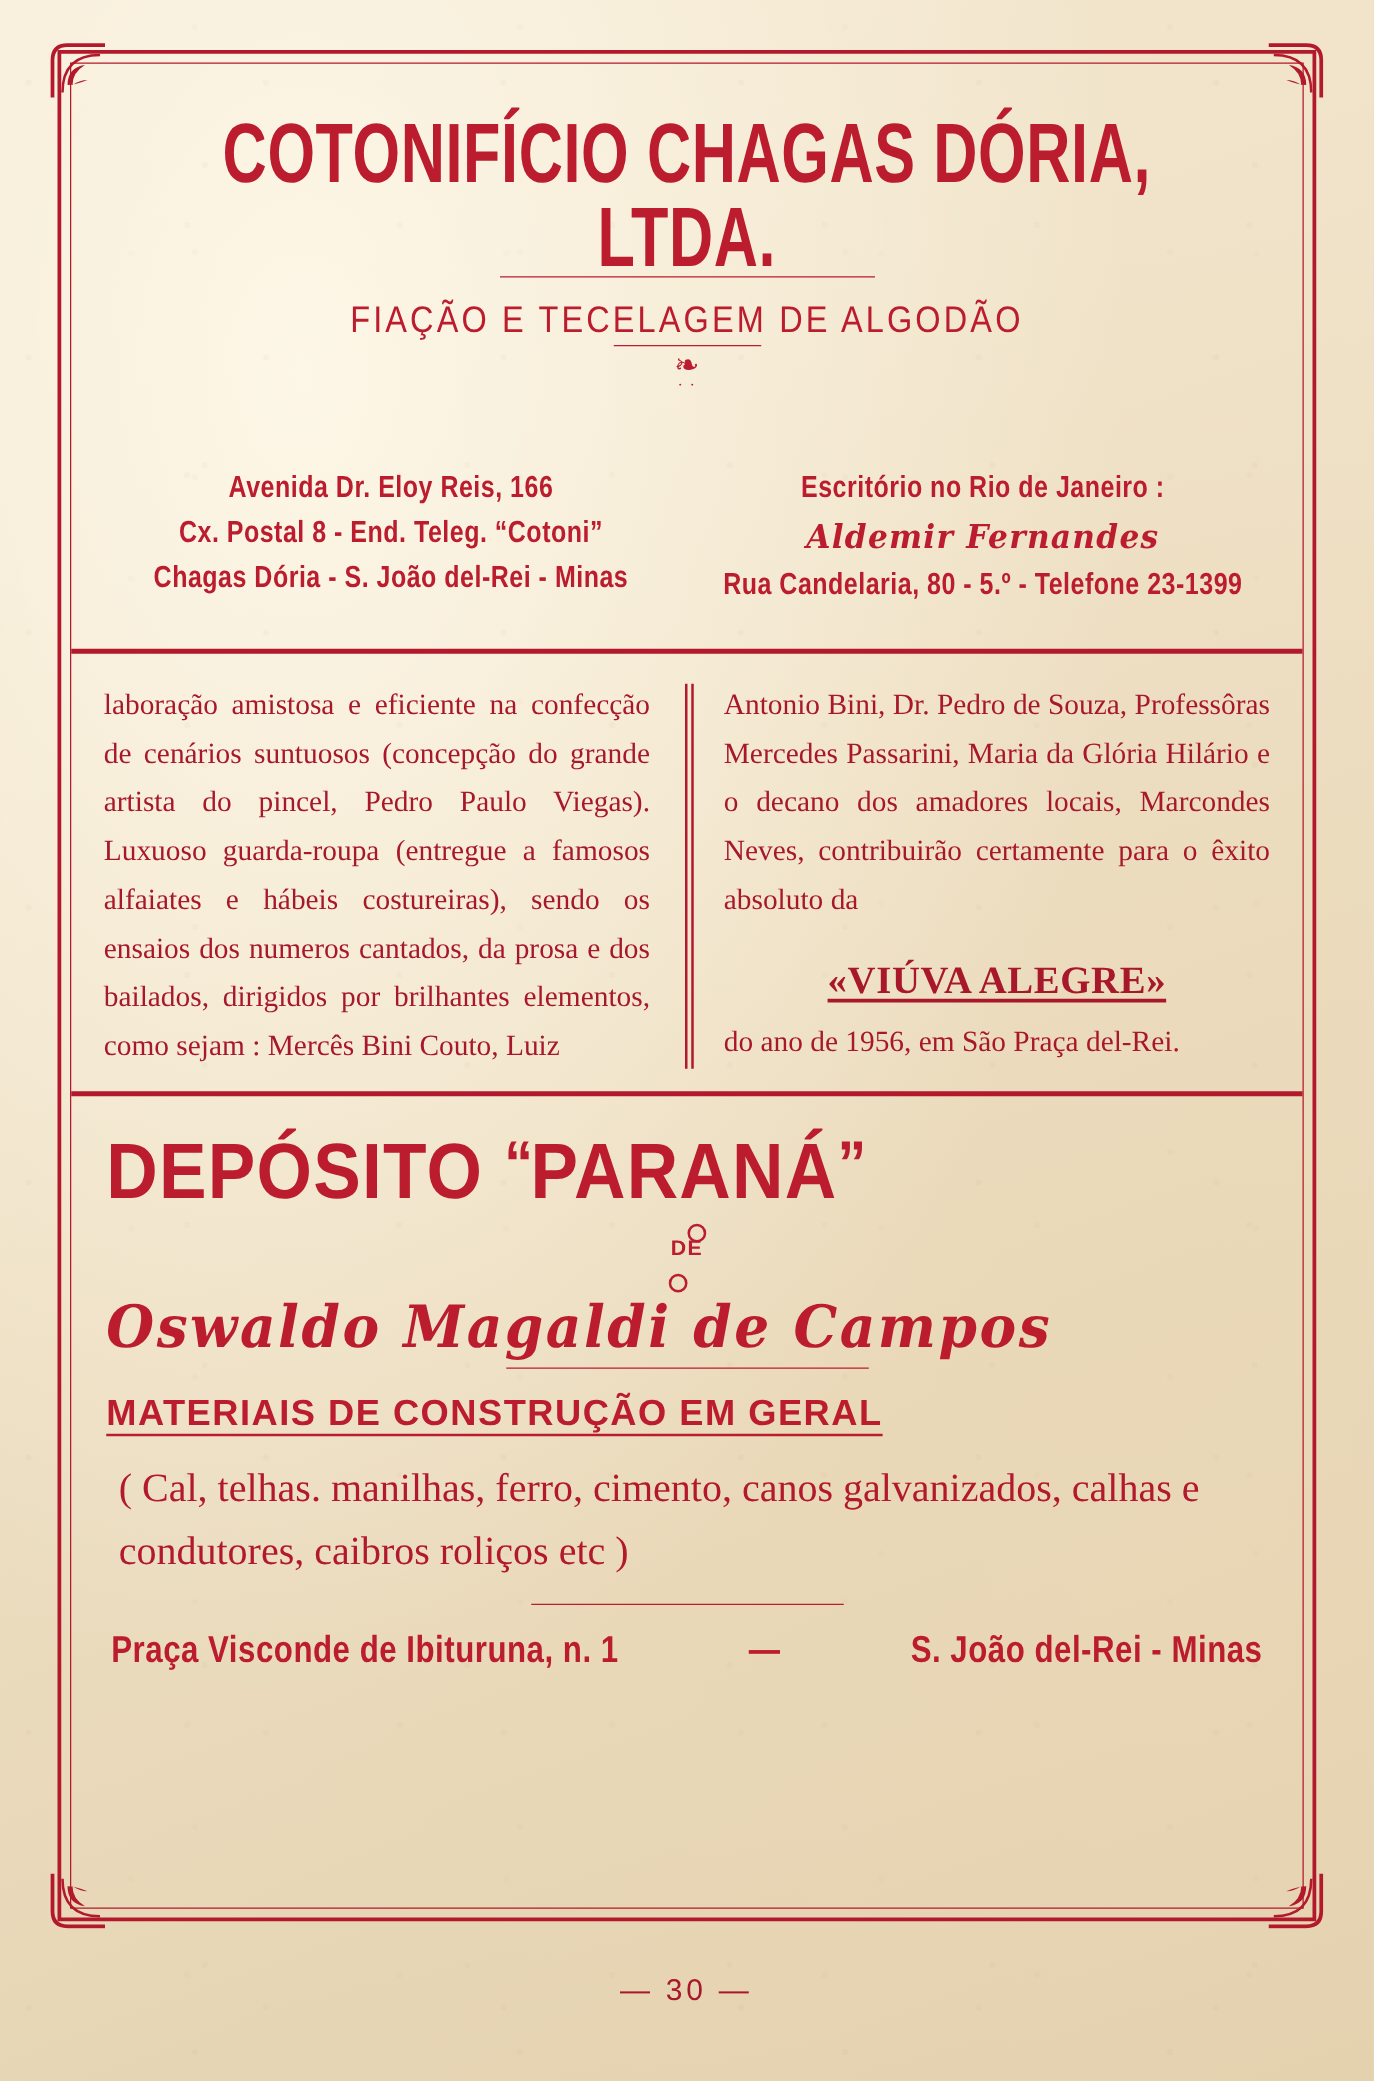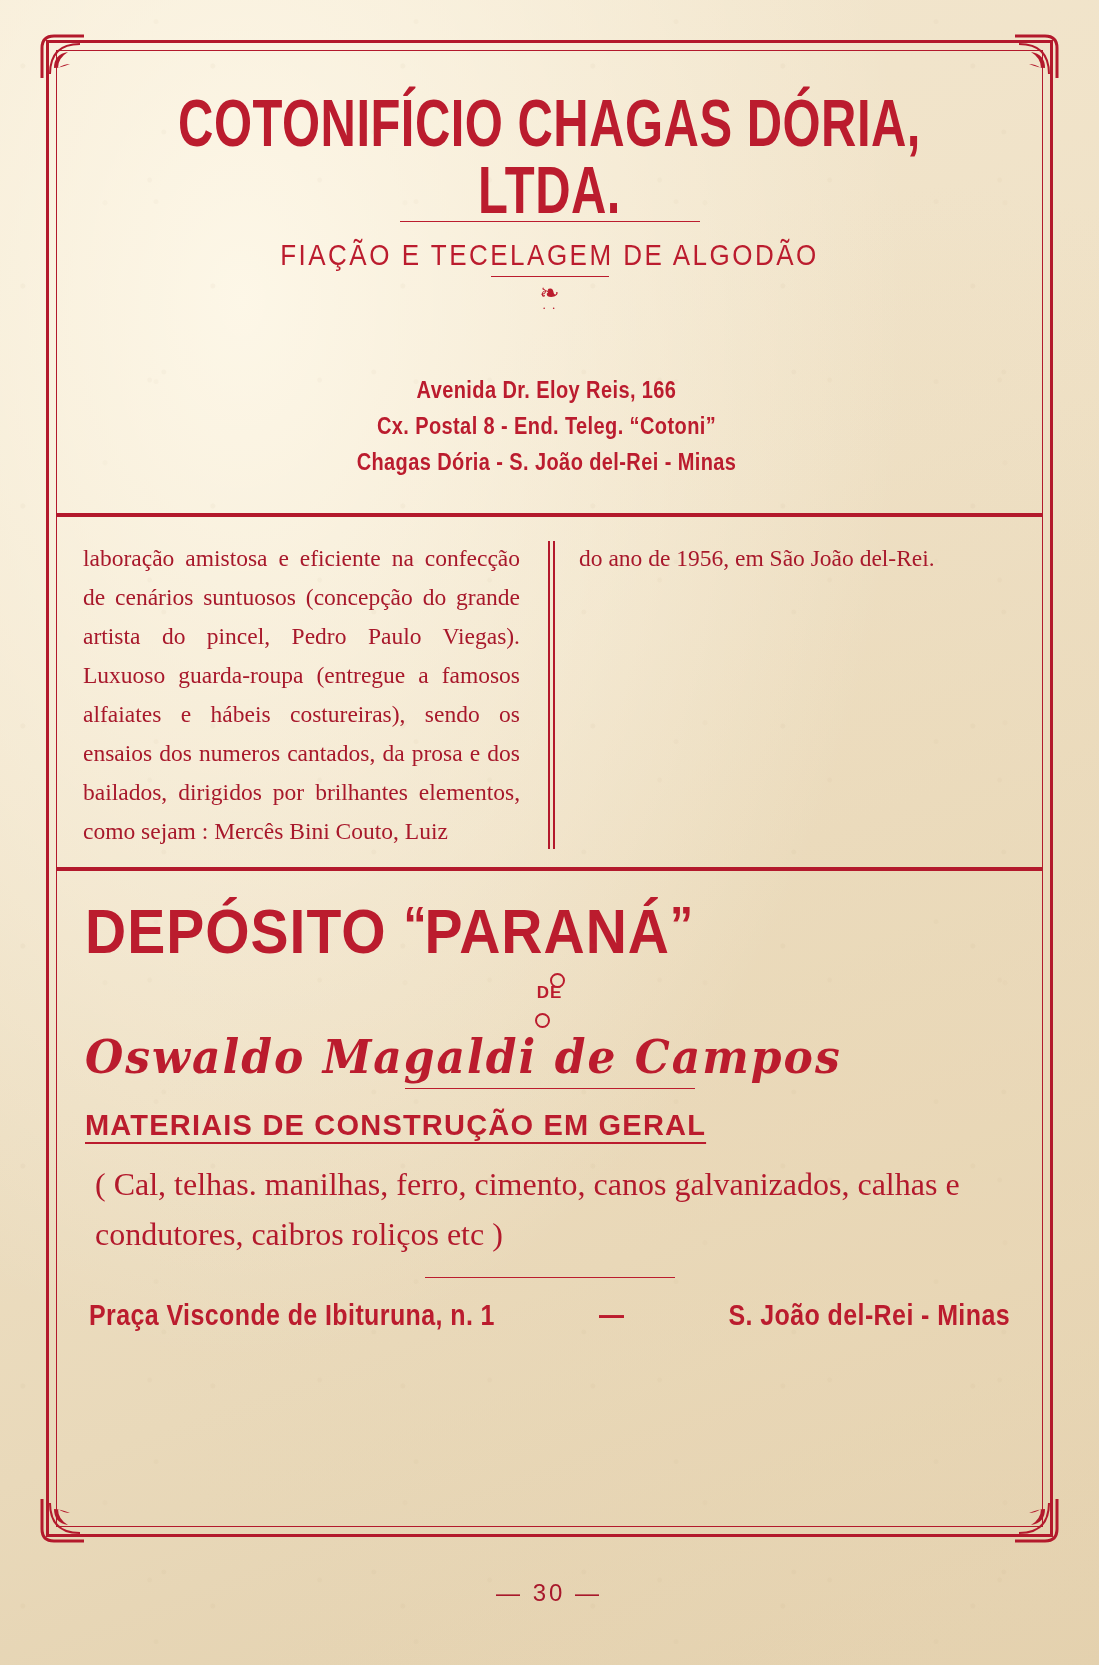--- a/index.html
+++ b/index.html
@@ -366,30 +366,37 @@
         <span>❧</span>
         <span class="dots">· ·</span>
       </div>
 
       <div class="addr-wrap">
         <div class="addr-col left">
           <div class="addr-line">Avenida Dr. Eloy Reis, 166</div>
           <div class="addr-line">Cx. Postal 8 - End. Teleg. “Cotoni”</div>
           <div class="addr-line">Chagas Dória - S. João del-Rei - Minas</div>
         </div>
+        <div class="addr-col right">
+          <div class="addr-line">Escritório no Rio de Janeiro :</div>
+          <div class="script">Aldemir Fernandes</div>
+          <div class="addr-line">Rua Candelaria, 80 - 5.º - Telefone 23-1399</div>
+        </div>
       </div>
     </section>
 
     <div class="bar-heavy"></div>
 
     <section class="article">
       <div class="col left">laboração amistosa e eficiente na confecção de cenários suntuosos (concepção do grande artista do pincel, Pedro Paulo Viegas). Luxuoso guarda-roupa (entregue a famosos alfaiates e hábeis costureiras), sendo os ensaios dos numeros cantados, da prosa e dos bailados, dirigidos por brilhantes elementos, como sejam : Mercês Bini Couto, Luiz</div>
       <div class="col-divider"></div>
       <div class="col right">
-        <div>do ano de 1956, em São João del-Rei.</div>
+        <div>Antonio Bini, Dr. Pedro de Souza, Professôras Mercedes Passarini, Maria da Glória Hilário e o decano dos amadores locais, Marcondes Neves, contribuirão certamente para o êxito absoluto da</div>
+        <div class="play-title">«VIÚVA ALEGRE»</div>
+        <div>do ano de 1956, em São Praça del-Rei.</div>
       </div>
     </section>
 
     <div class="bar-heavy second"></div>
 
     <section class="ad-bottom">
       <div class="deposito">
         <span>DEPÓSITO</span>
         <span class="q">“</span><span>PARANÁ</span><span class="q">”</span>
       </div>

